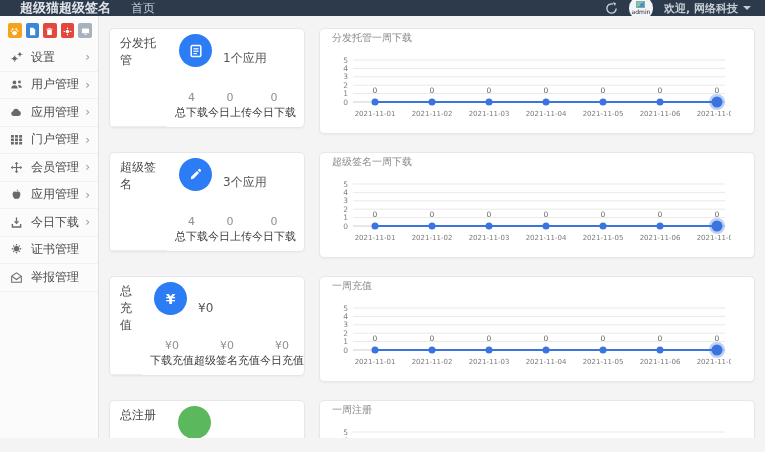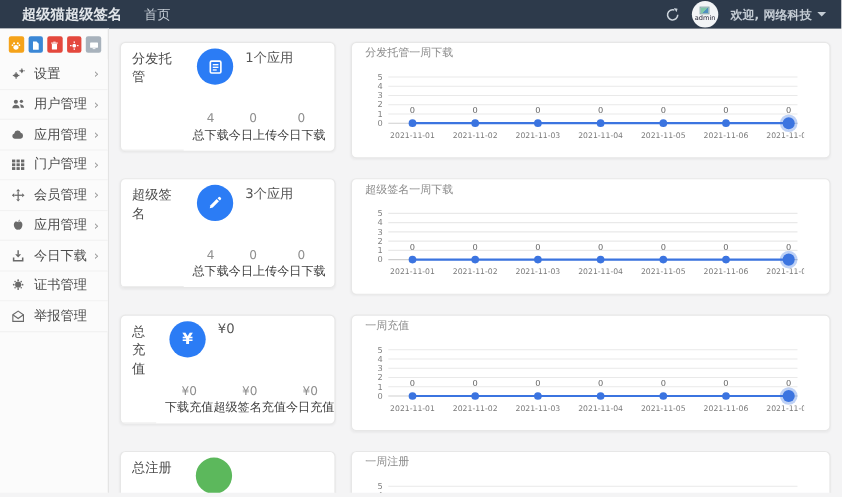--- a/index.html
+++ b/index.html
@@ -1,20 +1,20 @@
 <!DOCTYPE html>
 <html><head>
 <meta charset="utf-8">
 <style>
   * { margin:0; padding:0; box-sizing:border-box; }
   html,body { width:765px; height:452px; overflow:hidden; background:#f4f4f5;
     font-family:"DejaVu Sans","Liberation Sans",sans-serif; }
 
   
-  .navbar { height:26px; background:#2d3a4b; display:flex; align-items:center; }
+  .navbar { height:16px; background:#2d3a4b; display:flex; align-items:center; }
   .brand { width:115px; padding-left:20px; color:#e2e6ea; font-size:13px; font-weight:bold;
     white-space:nowrap; cursor:pointer; }
   .nav-item { color:#c4ccd4; font-size:12px; padding:0 16px; cursor:pointer; line-height:30px;font-family:Liberation Serif, serif; }
   .nav-right { margin-left:auto; display:flex; align-items:center; gap:11px; padding-right:14px; }
   .refresh { display:flex; cursor:pointer; }
   .avatar { width:24px; height:24px; border-radius:50%; background:#f2f4f6; overflow:hidden;
     display:flex; flex-direction:column; align-items:center; justify-content:center; cursor:pointer; }
   .avatar-img { width:9px; height:7px; border:1px solid #8aa; background:linear-gradient(135deg,#7ec8a9 50%,#4f8fc0 50%); }
   .avatar-alt { font-size:6px; color:#223; line-height:7px; }
   .welcome { color:#c4ccd4; font-size:11px; display:flex; align-items:center; gap:5px; cursor:pointer;font-weight:bold; }
@@ -35,21 +35,21 @@
 
   .main { flex:1; padding:12px 10px; overflow:hidden; }
   .row { display:flex; gap:14px; margin-bottom:18px; }
   .card { background:#fff; border:1px solid #e7e7e7; border-radius:5px;
     box-shadow:0 1px 2px rgba(0,0,0,.04); }
 
   
   .stat-card { width:196px; height:100px; display:flex; flex-direction:row; }
   .stat-head { padding:6px 10px 5px; font-size:12px; color:#4a4a4a; border-bottom:1px solid #ededed; }
   .stat-body { flex:1; padding:5px 8px 7px; display:flex; flex-direction:column; justify-content:space-between; }
-  .icon-row { display:flex; align-items:flex-start; gap:11px; margin-left:4px; }
+  .icon-row { display:flex; align-items:flex-end; gap:11px; margin-left:4px; }
   .icon-circle { width:33px; height:33px; border-radius:50%; display:flex; align-items:center;
     justify-content:center; flex:0 0 auto; }
   .yen-glyph { color:#fff; font-size:14px; font-weight:bold; }
   .main-value { font-size:12px; color:#555; }
   .stats-row { display:flex; }
   .stat { flex:1; text-align:center; }
   .stat-value { font-size:11px; color:#8f8f8f; }
   .stat-label { font-size:11px; color:#3d3d3d; margin-top:1px; white-space:nowrap; }
 
   

